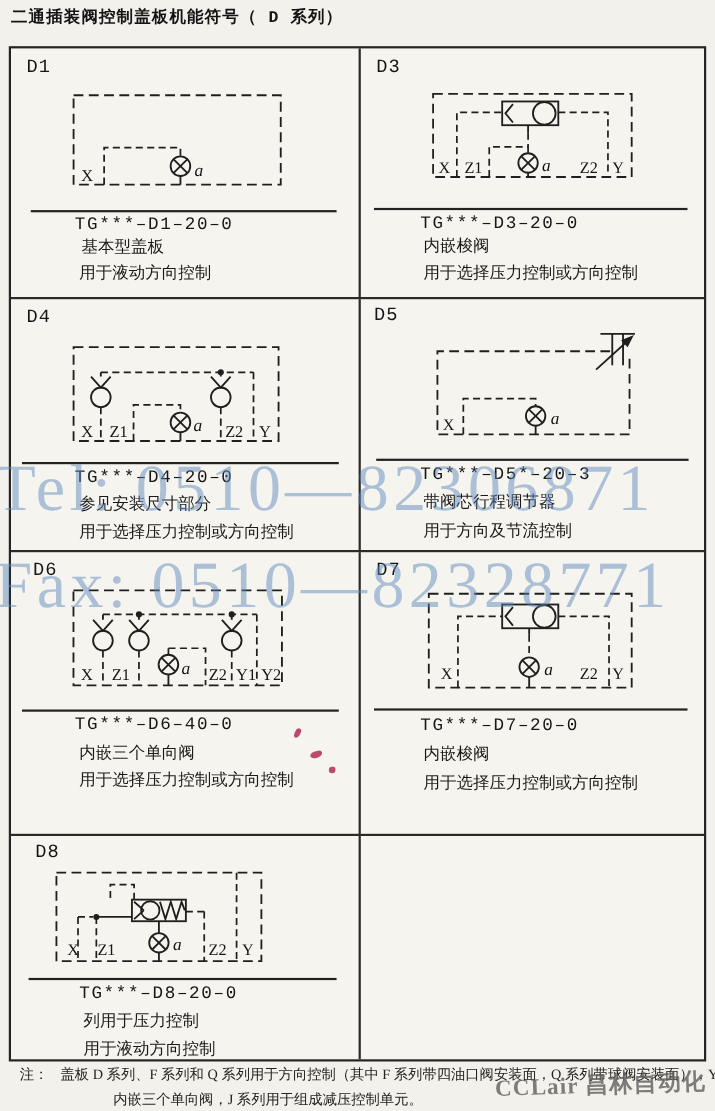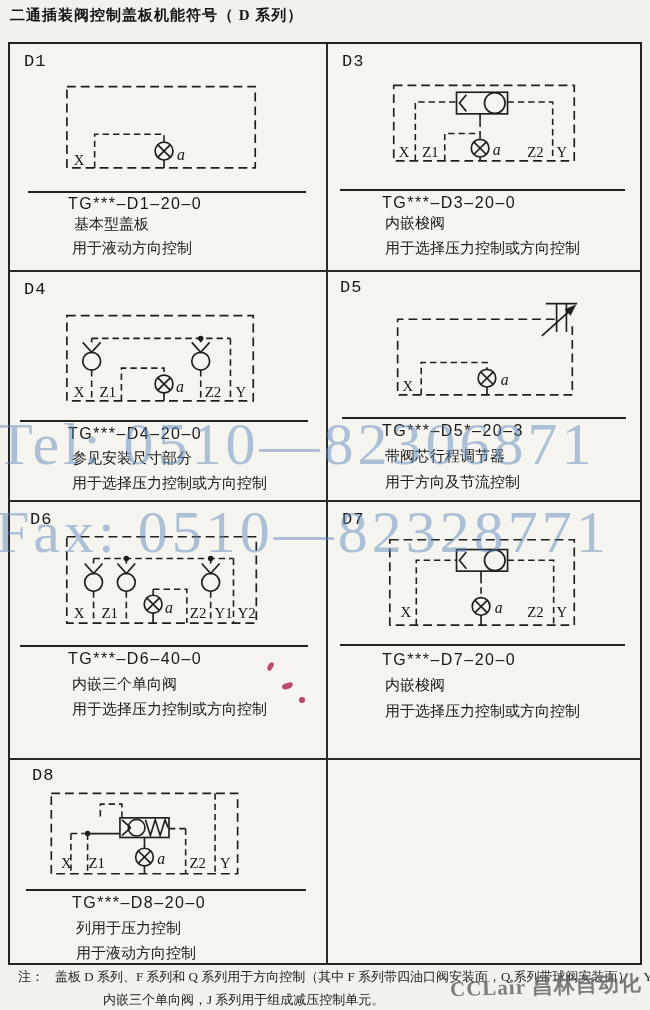--- a/index.html
+++ b/index.html
@@ -4,42 +4,42 @@
 <style>
   html,body{margin:0;padding:0;}
   body{
     width:650px;height:1010px;position:relative;overflow:hidden;
     background:#f3f1ec;
     font-family:"Liberation Serif","DejaVu Serif",serif;
     color:#1c1c1c;
   }
   .page-title{
     position:absolute;left:10px;top:6px;
-    font-family:Liberation Serif, serif;
+    font-family:Liberation Mono, monospace;
     font-weight:bold;font-size:15px;letter-spacing:1px;color:#141414;
   }
   .grid{
     position:absolute;left:8px;top:42px;width:634px;height:923px;
     display:grid;grid-template-columns:318px 1fr;
     grid-template-rows:228px 230px 258px 1fr;
     border:2.5px solid #242424;box-sizing:border-box;
     background:#f6f4ef;
   }
   .cell{position:relative;box-sizing:border-box;overflow:hidden;}
   .cell.bR{border-right:2px solid #2a2a2a;}
   .cell.bB{border-bottom:2px solid #2a2a2a;}
   .cid{
     position:absolute;font-size:17px;color:#161616;
     font-family:Liberation Mono, monospace;letter-spacing:1px;
   }
   .diag{position:absolute;left:0;top:0;width:100%;height:100%;}
   .rule{position:absolute;height:2px;background:#222;}
   .model{
     position:absolute;font-size:16px;letter-spacing:1.5px;color:#171717;
-    font-family:Liberation Sans, sans-serif;white-space:nowrap;
+    font-family:Liberation Mono, monospace;white-space:nowrap;
   }
   .desc{
     position:absolute;font-size:15px;color:#1a1a1a;white-space:nowrap;
     font-family:Liberation Mono, monospace;
   }
   .note{position:absolute;font-size:13px;color:#222;white-space:nowrap;}
   
   .s{stroke:#1f1f1f;stroke-width:1.7;fill:none;stroke-linecap:butt;}
   .d{stroke:#1f1f1f;stroke-width:1.7;fill:none;stroke-dasharray:9 5;}
   .d2{stroke:#1f1f1f;stroke-width:1.6;fill:none;stroke-dasharray:6.5 4;}

